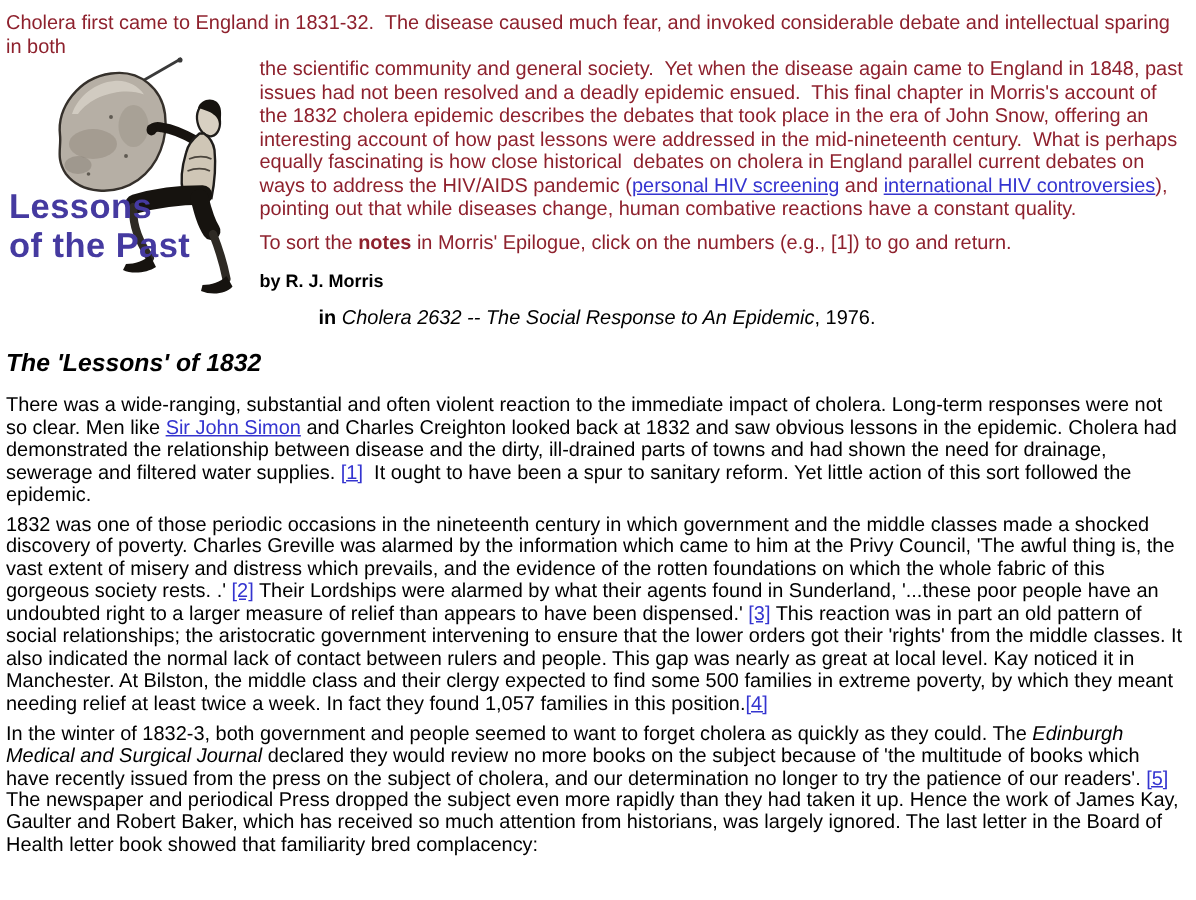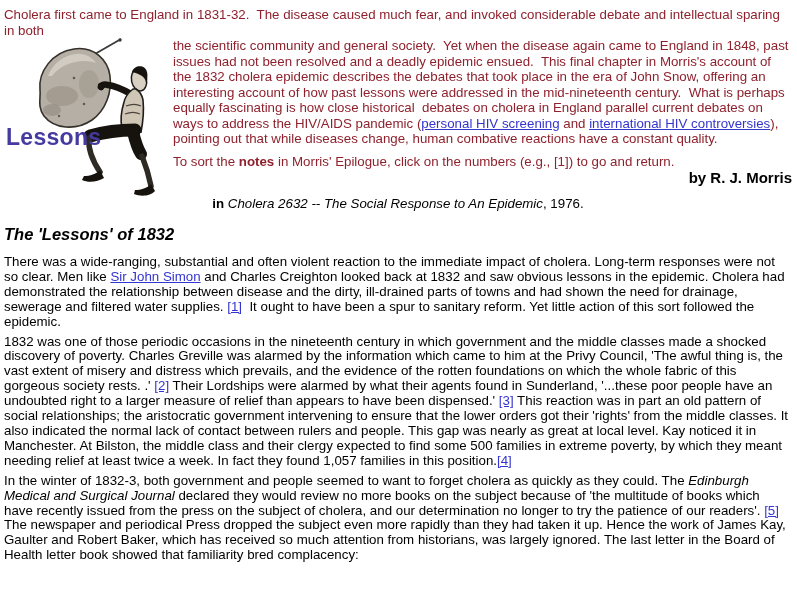--- a/index.html
+++ b/index.html
@@ -22,21 +22,21 @@
     position: absolute; left: 2px; top: 84px; z-index: 2;
     font-weight: bold; font-size: 23px; line-height: 26px;
     color: #453aa0; letter-spacing: 0.3px; white-space: nowrap;
   }
   .caption span { display: block; }
   .notes-line { margin-top: 7px; }
   .lnk { color: #3434d0; cursor: pointer; }
   .s-b { font-weight: bold; }
   .s-i { font-style: italic; }
   .h-chapter { clear: both; text-align: center; font-weight: bold; font-size: 15.5px; margin-top: 5px; }
-  .h-byline  { text-align: right; font-weight: bold; font-size: 15px; }
+  .h-byline  { text-align: left; font-weight: bold; font-size: 12px; margin-top: 11px; }
   .h-source  { text-align: center; font-size: 13.3px; margin-top: 10px; }
   .h-section { font-weight: bold; font-size: 16.5px; margin-top: 14px; font-style: italic; }
   .para { margin-top: 11px; line-height: 14.9px; }
   .para + .para { margin-top: 5px; }
 </style>
 </head>
 <body>
 
 <div class="page">
 
@@ -75,20 +75,21 @@
 
             <path d="M85,104 C84,114 88,126 96,138" stroke="#2e2a24" stroke-width="5.5" stroke-linecap="round" fill="none"></path>
             <path d="M96,136 C92,140 86,142 80,142 L78,146 C84,149 94,148 100,144 Z" fill="#16130f"></path>
 
             <path d="M138,122 C142,132 145,142 147,152" stroke="#2e2a24" stroke-width="5.5" stroke-linecap="round" fill="none"></path>
             <path d="M147,150 C143,154 137,156 131,156 L130,160 C137,163 147,162 151,157 Z" fill="#16130f"></path>
           </g>
         </svg>
         <div class="caption">
           <span>Lessons</span>
+          <span>of the Past</span>
         </div>
       </div>
 
       <div class="rich"><span>the scientific community and general society.  Yet when the disease again came to England in 1848, past issues had not been resolved and a deadly epidemic ensued.  This final chapter in Morris's account of the 1832 cholera epidemic describes the debates that took place in the era of John Snow, offering an interesting account of how past lessons were addressed in the mid-nineteenth century.  What is perhaps equally fascinating is how close historical  debates on cholera in England parallel current debates on ways to address the HIV/AIDS pandemic (</span><a class="lnk" href="#">personal HIV screening</a><span> and </span><a class="lnk" href="#">international HIV controversies</a><span>), pointing out that while diseases change, human combative reactions have a constant quality.</span></div>
       <div class="notes-line rich"><span>To sort the </span><span class="s-b">notes</span><span> in Morris' Epilogue, click on the numbers (e.g., [1]) to go and return.</span></div>
     </div>
   </div>
 
   <div class="h-byline">by R. J. Morris</div>
   <div class="h-source rich"><span class="s-b">in </span><span class="s-i">Cholera 2632 -- The Social Response to An Epidemic</span><span>, 1976.</span></div>

